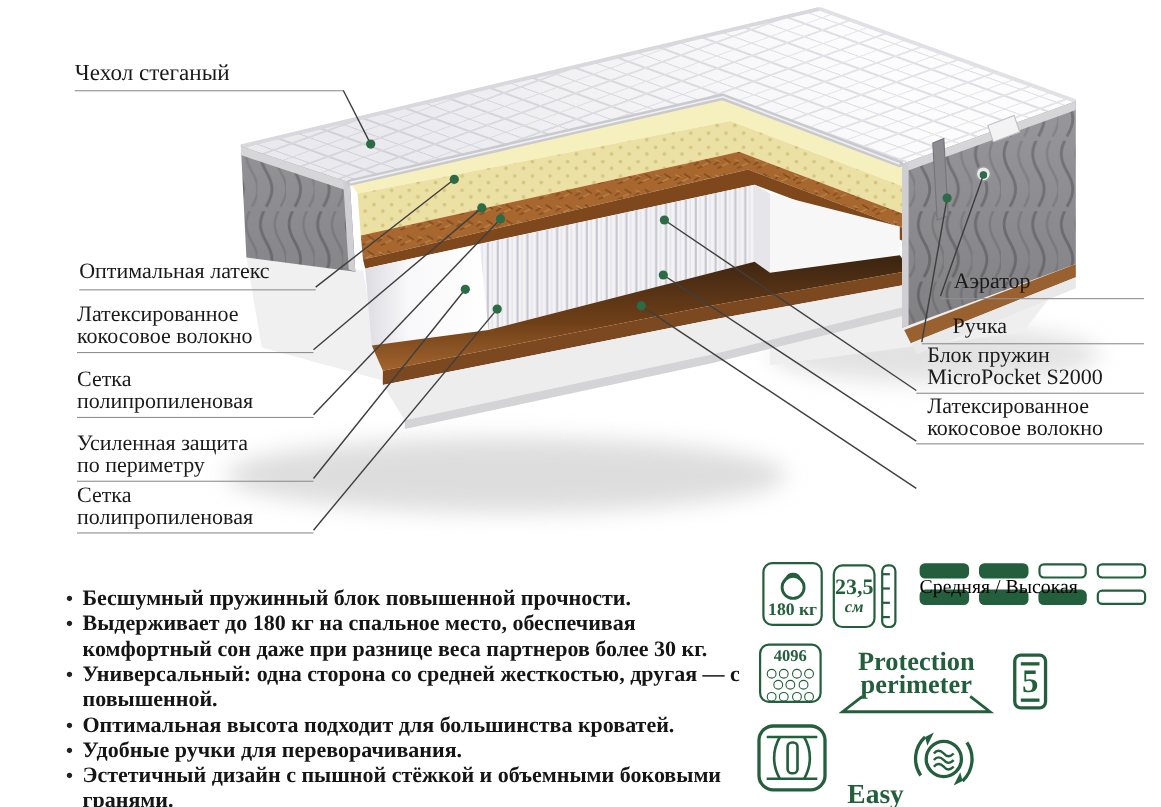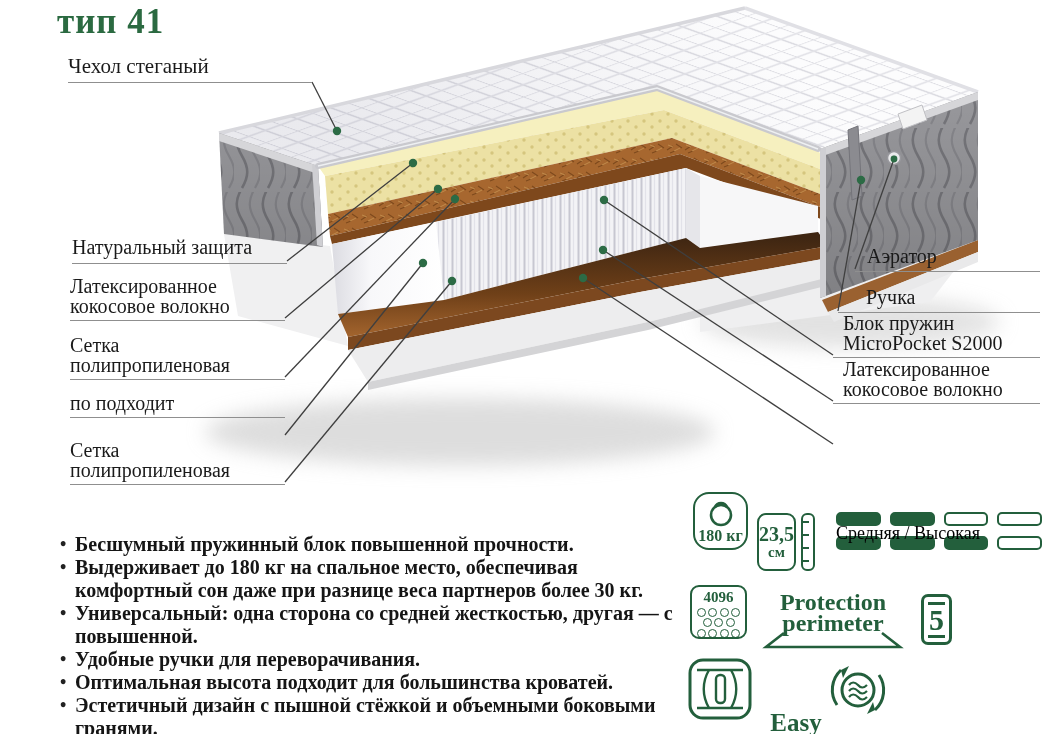--- a/index.html
+++ b/index.html
@@ -33,26 +33,26 @@
 
   .features{position:absolute;left:58px;top:533px;width:616px;z-index:3;
     list-style:none;margin:0;padding:0;color:#151515;font-size:20px;line-height:23px;}
   .features li{position:relative;padding-left:17px;font-weight:bold;}
   .features li::before{content:"\2022";position:absolute;left:2px;top:0;font-size:18px;color:#222;}
 
   
   .badge{position:absolute;z-index:3;color:var(--accent-green);}
   .gbox{border:2.6px solid var(--accent-green);border-radius:9px;box-sizing:border-box;
     display:flex;flex-direction:column;align-items:center;justify-content:flex-end;}
-  .weight-box{left:693px;top:492px;width:55px;height:58px;border-radius:16px;}
+  .weight-box{left:693px;top:511px;width:55px;height:58px;}
   .weight-box .wlabel{font-size:16px;font-weight:bold;line-height:1;margin-bottom:4px;white-space:nowrap;}
   .weight-box svg{margin-bottom:1px;}
   .height-box{left:757px;top:513px;width:39px;height:58px;justify-content:center;}
   .height-box .hval{font-size:20px;font-weight:bold;line-height:1.05;}
-  .height-box .hunit{font-size:15px;font-weight:bold;line-height:1.05;}
+  .height-box .hunit{font-size:15px;font-weight:bold;line-height:1.05;font-style:italic;}
   .ruler-box{left:801px;top:513px;width:14px;height:58px;border:2.4px solid var(--accent-green);
     border-radius:6px;box-sizing:border-box;position:absolute;}
   .ruler-box i{position:absolute;left:-1px;width:7px;height:2.4px;background:var(--accent-green);}
   .pills{left:836px;top:512px;width:206px;}
   .pill-row{display:flex;gap:9px;margin-bottom:10px;}
   .pill{width:45px;height:14px;border:2.2px solid var(--accent-green);border-radius:5px;
     box-sizing:border-box;background:#fff;}
   .pill.filled{background:var(--accent-green);}
   .firmness-label{left:836px;top:523px;font-size:18px;color:#000000;white-space:nowrap;}
   .springs-box{left:690px;top:585px;width:57px;height:54px;justify-content:flex-start;}
@@ -216,38 +216,38 @@
       <circle cx="423" cy="263" r="4.2"></circle>
       <circle cx="452" cy="281" r="4.2"></circle>
       <circle cx="894" cy="159" r="3.4"></circle>
       <circle cx="861" cy="180" r="4.2"></circle>
       <circle cx="604" cy="200" r="4.2"></circle>
       <circle cx="603" cy="250" r="4.2"></circle>
       <circle cx="583" cy="278" r="4.2"></circle>
     </g>
   </svg>
 
-  <div class="page-title">тип 41</div>
 
   <div class="callout" style="left:68px;top:54px;width:244px;font-size:21px;line-height:24px;">
     <span class="cline">Чехол стеганый</span>
   </div>
   <div class="callout" style="left:72px;top:236px;width:215px;line-height:23px;">
-    <span class="cline">Натуральный защита</span>
+    <span class="cline">Оптимальная латекс</span>
   </div>
   <div class="callout" style="left:70px;top:276px;width:215px;">
     <span class="cline">Латексированное</span>
     <span class="cline">кокосовое волокно</span>
   </div>
   <div class="callout" style="left:70px;top:335px;width:215px;">
     <span class="cline">Сетка</span>
     <span class="cline">полипропиленовая</span>
   </div>
   <div class="callout" style="left:70px;top:393px;width:215px;">
-    <span class="cline">по подходит</span>
+    <span class="cline">Усиленная защита</span>
+    <span class="cline">по периметру</span>
   </div>
   <div class="callout" style="left:70px;top:440px;width:215px;">
     <span class="cline">Сетка</span>
     <span class="cline">полипропиленовая</span>
   </div>
 
   <div class="callout" style="left:855px;top:245px;width:185px;padding-left:12px;box-sizing:border-box;line-height:22px;">
     <span class="cline">Аэратор</span>
   </div>
   <div class="callout" style="left:838px;top:286px;width:202px;padding-left:28px;box-sizing:border-box;line-height:22px;">
@@ -259,22 +259,22 @@
   </div>
   <div class="callout" style="left:833px;top:359px;width:207px;padding-left:10px;box-sizing:border-box;">
     <span class="cline">Латексированное</span>
     <span class="cline">кокосовое волокно</span>
   </div>
 
   <ul class="features">
     <li>Бесшумный пружинный блок повышенной прочности.</li>
     <li>Выдерживает до 180 кг на спальное место, обеспечивая комфортный сон даже при разнице веса партнеров более 30 кг.</li>
     <li>Универсальный: одна сторона со средней жесткостью, другая — с повышенной.</li>
+    <li>Оптимальная высота подходит для большинства кроватей.</li>
     <li>Удобные ручки для переворачивания.</li>
-    <li>Оптимальная высота подходит для большинства кроватей.</li>
     <li>Эстетичный дизайн с пышной стёжкой и объемными боковыми гранями.</li>
   </ul>
 
   <div class="badge gbox weight-box">
     <svg width="38" height="32" viewBox="0 0 38 32">
       <path d="M13,12 a6.5,6.5 0 0 1 12,0" fill="none" stroke="#235f3c" stroke-width="2.6"></path>
       <circle cx="19" cy="20" r="10" fill="none" stroke="#235f3c" stroke-width="2.6"></circle>
     </svg>
     <span class="wlabel">180 кг</span>
   </div>

